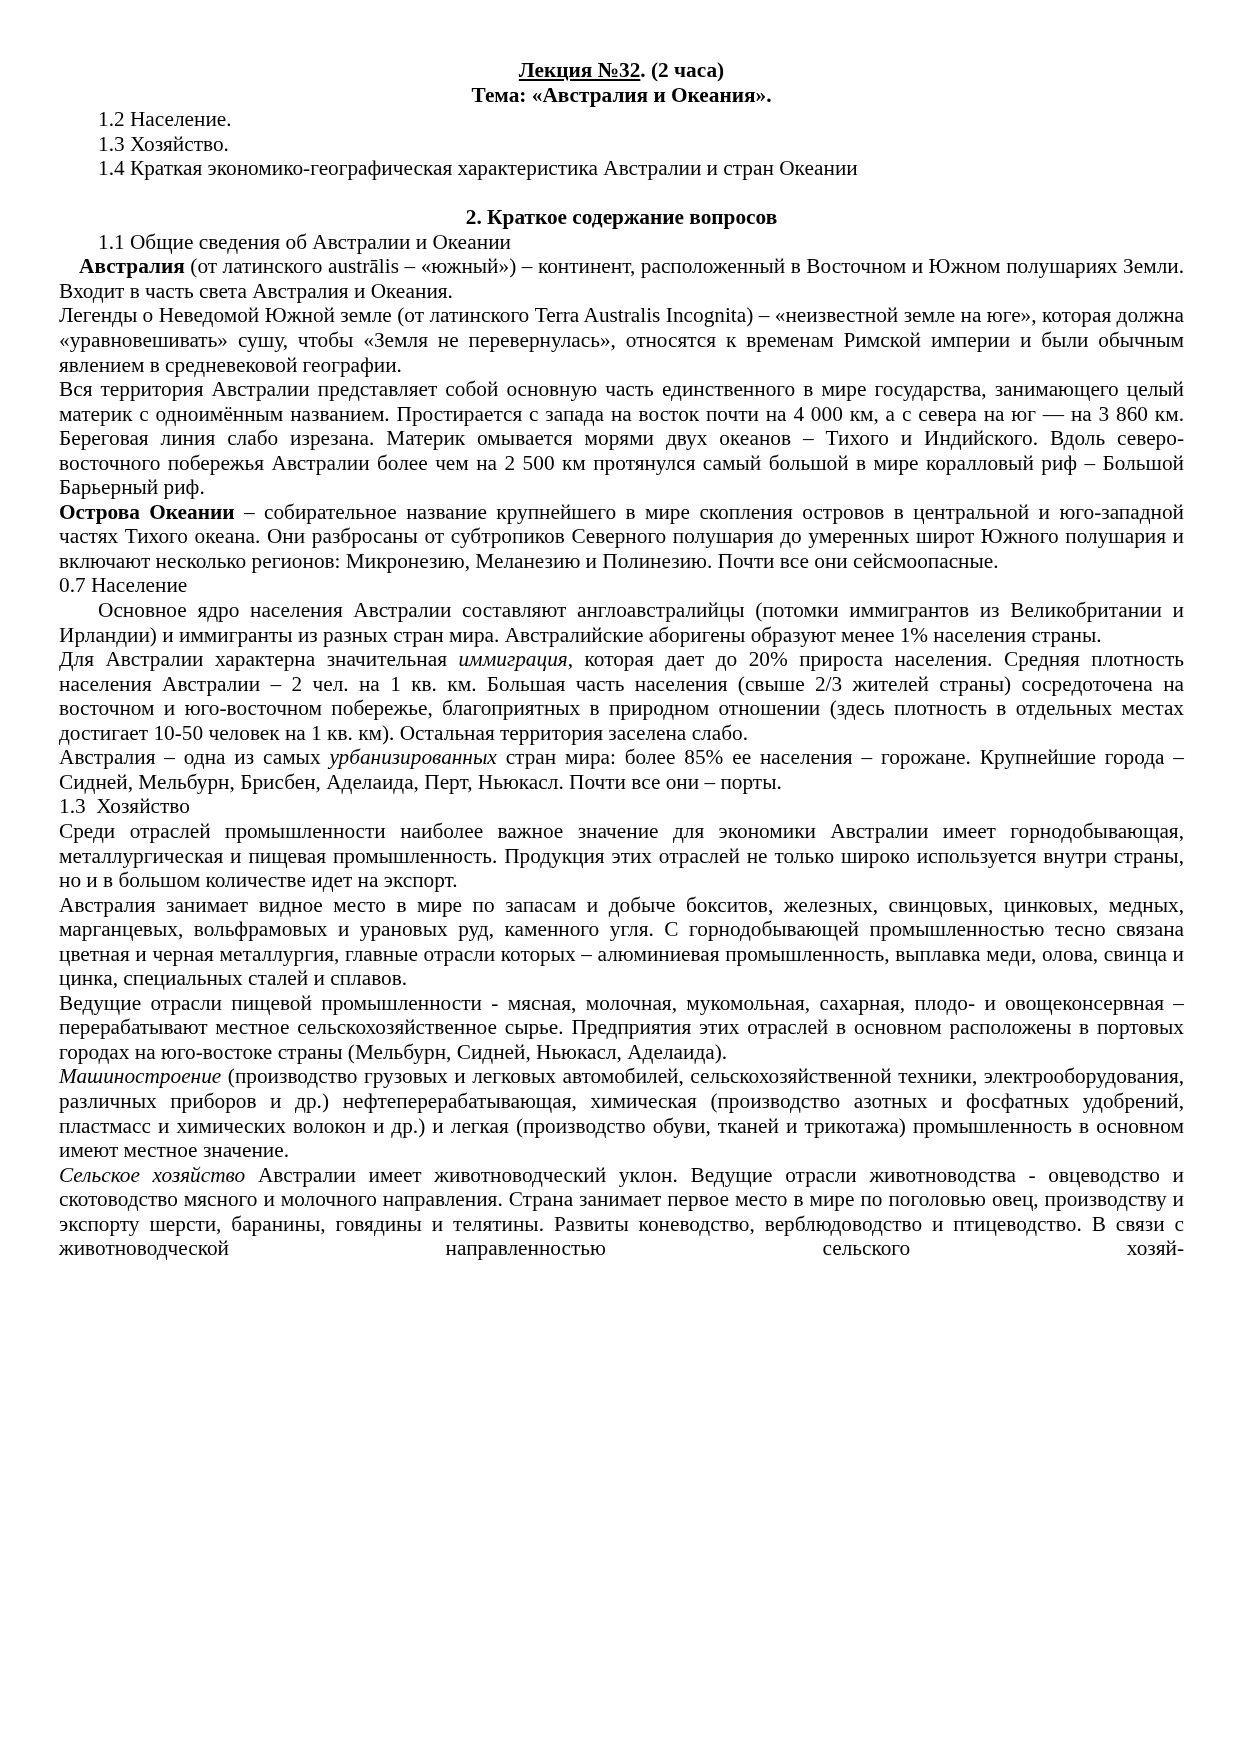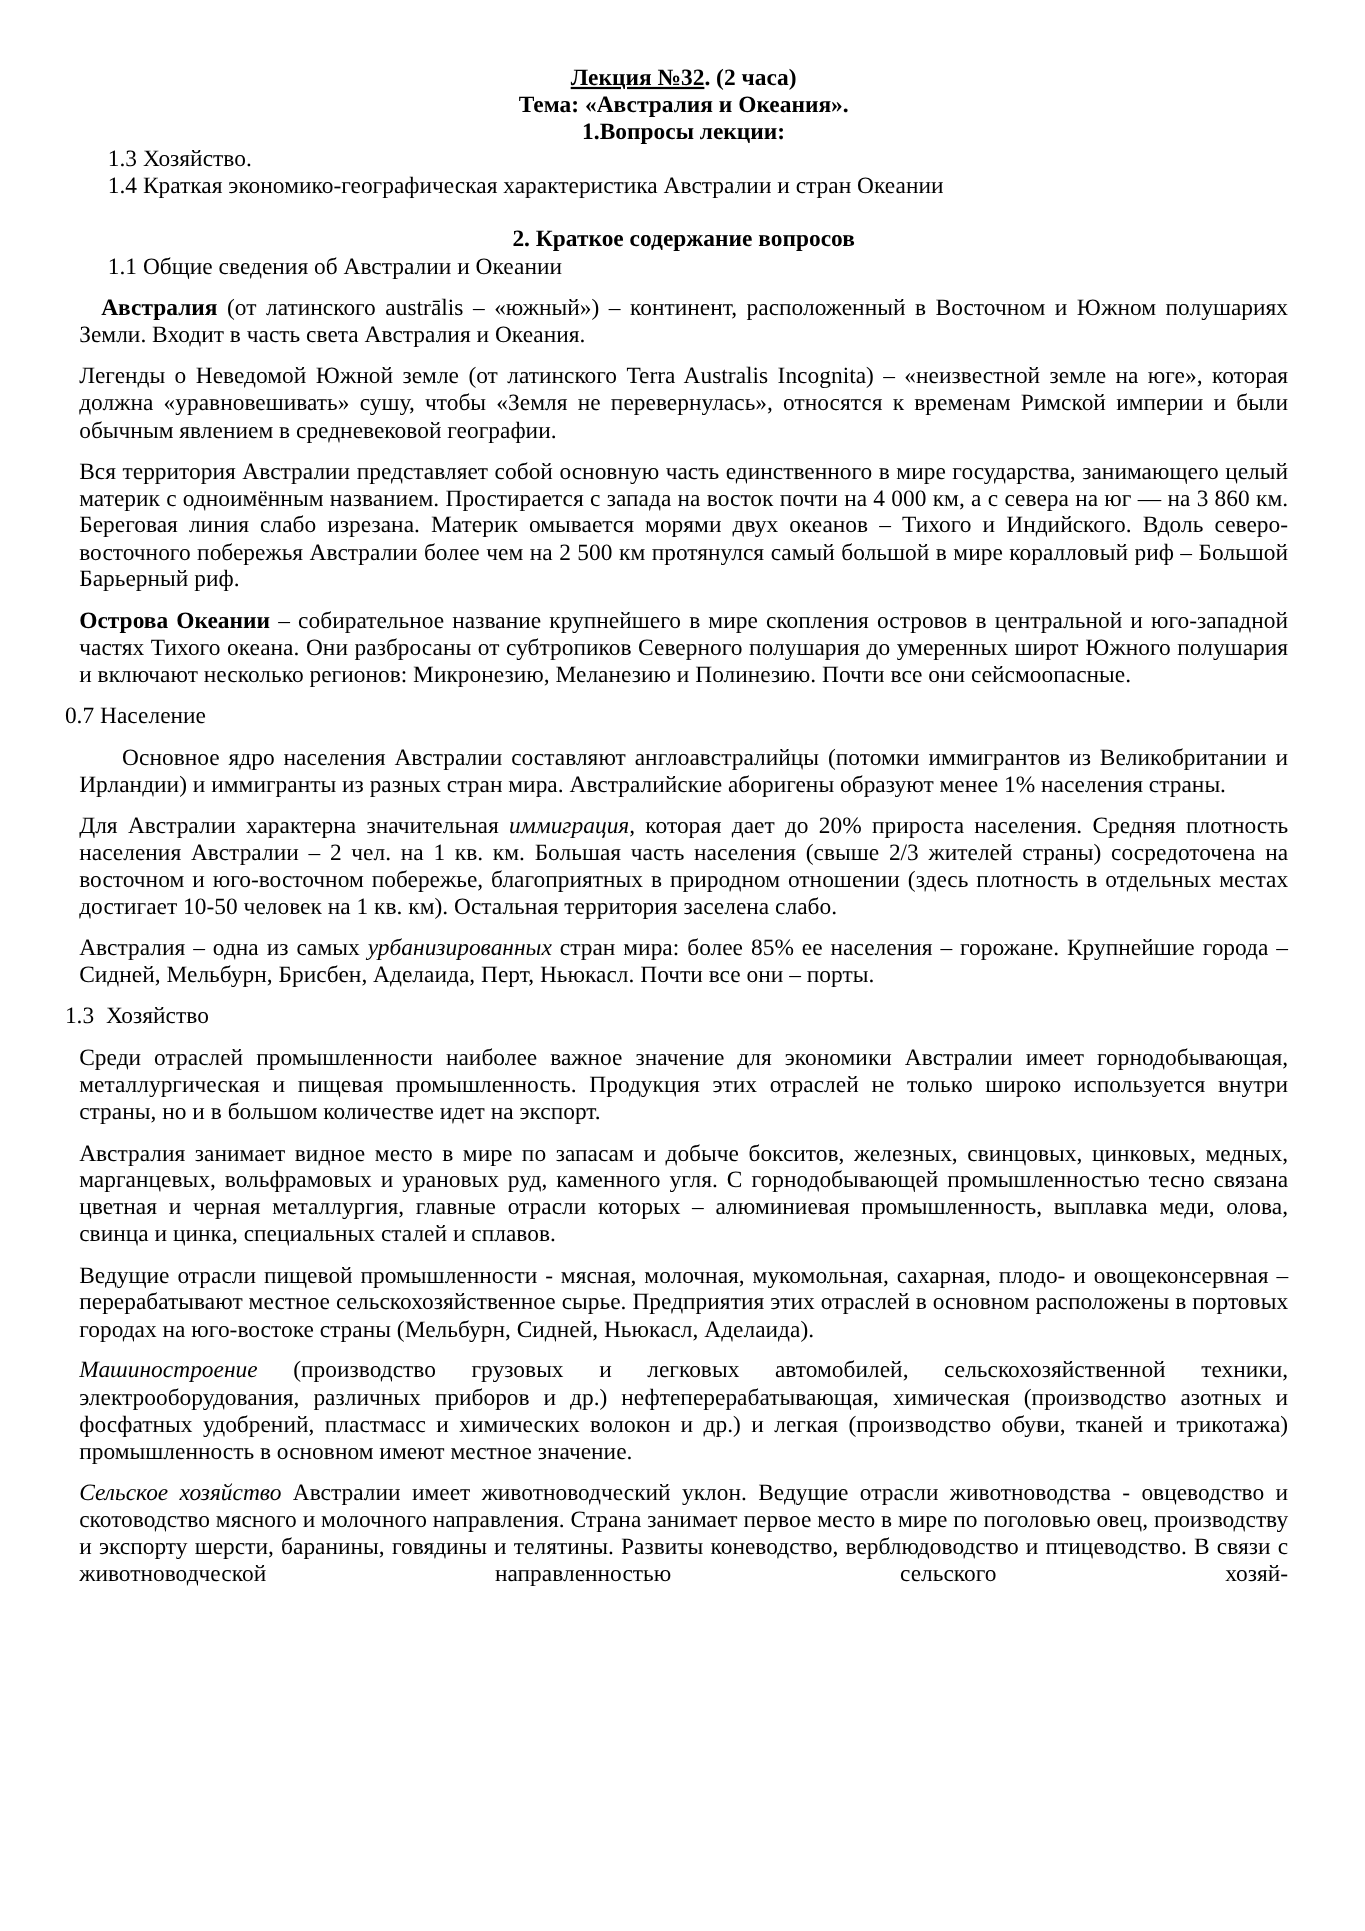--- a/index.html
+++ b/index.html
@@ -8,39 +8,39 @@
       position: absolute; left: 59px; top: 58px; width: 1125px;
       font-family: "Liberation Serif", "DejaVu Serif", serif;
       font-size: 21.3px; line-height: 24.55px; color: #000;
     }
     .center { text-align: center; font-weight: bold; }
     .u { text-decoration: underline; }
     .toc { padding-left: 39px; }
     .blank { height: 24.55px; }
     .h { font-weight: normal; }
     .h.ind { padding-left: 39px; }
-    p { margin: 13px; text-align: justify; text-align-last: left; }
+    p { margin: 0; text-align: justify; text-align-last: left; }
     .ind1 { text-indent: 20px; }
     .ind2 { text-indent: 39px; }
     b { font-weight: bold; }
     i { }
     .just-last { text-align-last: justify; }
   </style>
 </head>
 <body>
 
 <div class="page">
 
   <div class="center">
     <span class="u">Лекция №32</span><span>. (2 часа)</span>
   </div>
   <div class="center">Тема: «Австралия и Океания».</div>
-  <div class="center">1.Вопросы лекции:</div>
 
   <div class="toc">
+    <div>1.2 Население.</div>
     <div>1.3 Хозяйство.</div>
     <div>1.4 Краткая экономико-географическая характеристика Австралии и стран Океании</div>
   </div>
 
   <div class="blank"></div>
 
   <div class="center">2. Краткое содержание вопросов</div>
   <div class="h ind">1.1 Общие сведения об Австралии и Океании</div>
 
   <p class="ind1"><b>Австралия</b><span> (от латинского austrālis – «южный») – континент, расположенный в Восточном и Южном полушариях Земли. Входит в часть света Австралия и Океания.</span></p>

